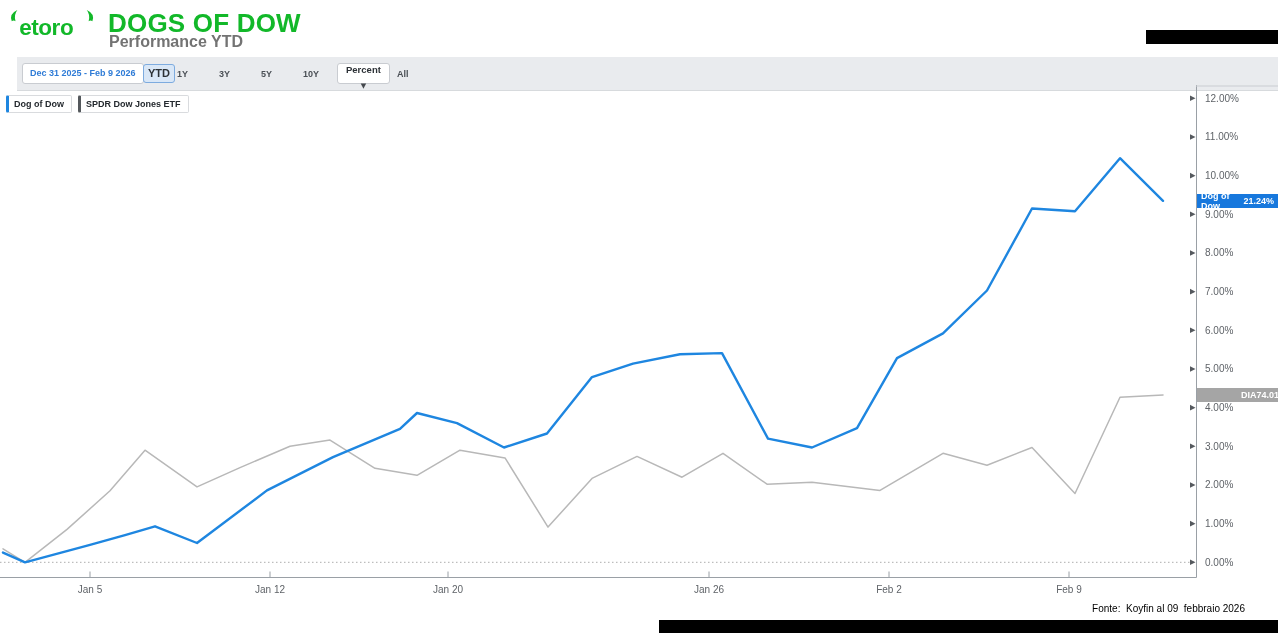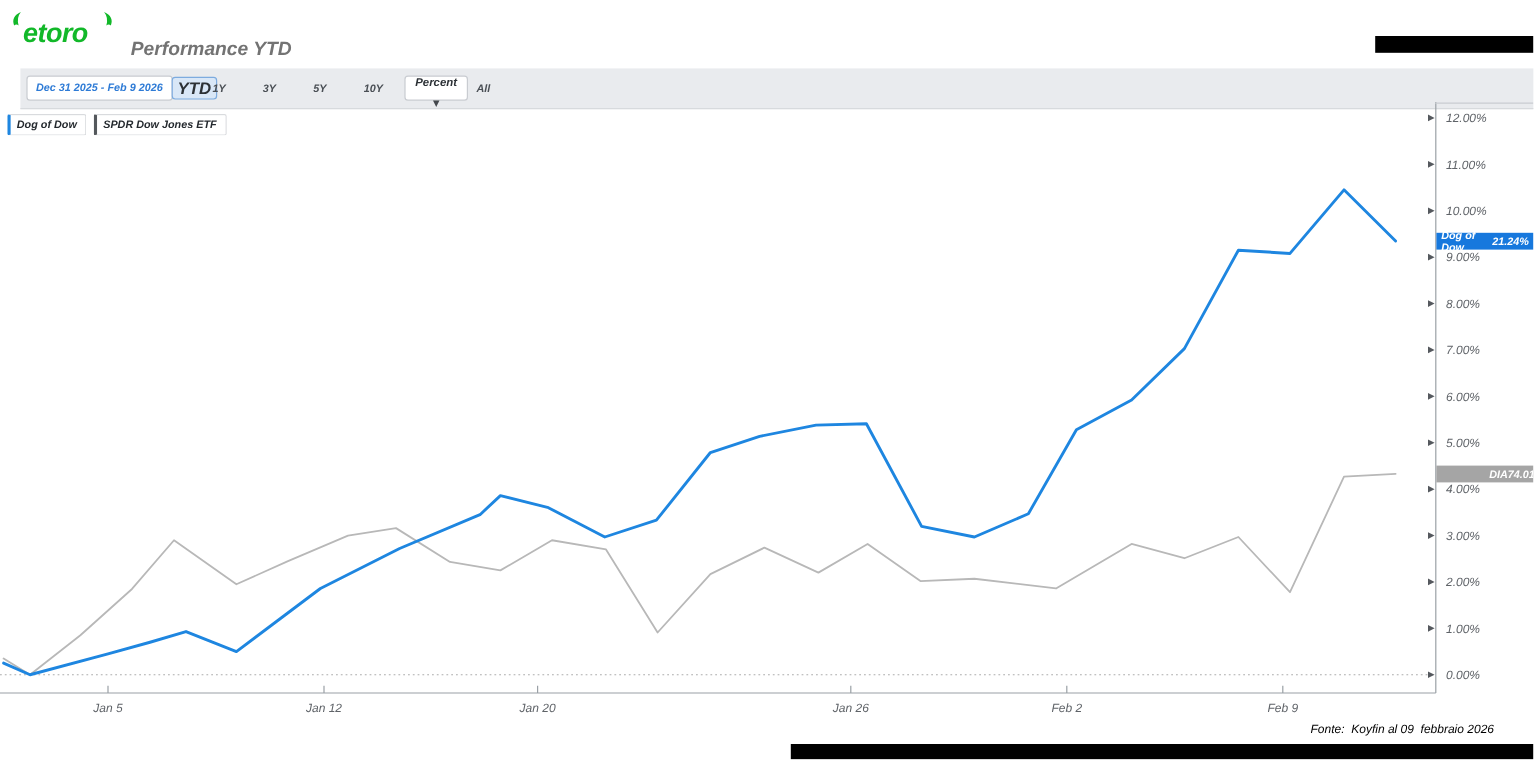--- a/index.html
+++ b/index.html
@@ -1,32 +1,32 @@
 <!DOCTYPE html>
 <html><head>
 <meta charset="utf-8">
 <style>
   html,body{margin:0;padding:0;background:#fff;}
   .page{position:relative;width:1278px;height:633px;background:#fff;overflow:hidden;
-        font-family:"Liberation Sans",sans-serif;font-style:italic;}
+        font-family:"Liberation Sans",sans-serif;}
   
   .logo{position:absolute;left:8px;top:8px;}
   .hdr-title{position:absolute;left:108px;top:8px;font-size:26px;font-weight:800;
              letter-spacing:.2px;color:#12B829;}
   .hdr-sub{position:absolute;left:109px;top:33px;font-size:16px;font-weight:700;color:#737373;}
   .bar-top-right{position:absolute;left:1146px;top:30px;width:132px;height:14px;background:#000;}
   .bar-bottom{position:absolute;left:659px;top:620px;width:619px;height:13px;background:#000;}
   
   .toolbar{position:absolute;left:0;top:57px;width:1278px;height:34px;background:#e9ebee;
            border-bottom:1px solid #d7dadd;box-sizing:border-box;margin-left:17px;}
   .datebox{position:absolute;left:5px;top:6px;height:21px;line-height:19px;padding:0 7px;
            background:#fff;border:1px solid #c9ccd1;border-radius:3px;color:#2e7bd6;
            font-size:9px;font-weight:700;box-sizing:border-box;}
   .chip-ytd{position:absolute;left:126px;top:7px;height:19px;line-height:17px;padding:0 4px;
-            background:#d9e7f7;border:1px solid #7dabdf;border-radius:3px;font-size:14px;
+            background:#d9e7f7;border:1px solid #7dabdf;border-radius:3px;font-size:11px;
             font-weight:700;color:#2c3136;box-sizing:border-box;}
   .periods{position:absolute;left:160px;top:7px;height:19px;display:flex;gap:31px;
            align-items:center;font-size:9px;font-weight:700;color:#4a4f55;}
   .periods span{cursor:pointer;}
   .percentbox{position:absolute;left:320px;top:6px;height:21px;padding:0 8px;background:#fff;
               border:1px solid #c9ccd1;border-radius:3px;font-size:9.5px;font-weight:700;
               color:#2c3136;display:flex;align-items:center;gap:7px;box-sizing:border-box;flex-direction:column;}
   .caret{font-size:7px;color:#44484d;font-family:"DejaVu Sans",sans-serif;}
   .scroll-nub{position:absolute;right:0;top:1px;width:12px;height:5px;background:#c3c7cd;}
   
@@ -46,20 +46,21 @@
 </head>
 <body>
 
 <div class="page">
 
   <svg class="logo" width="90" height="36" viewBox="0 0 96 36">
     <path d="M4 13 Q1 5 10 1 Q6 6 8 13 Q6 11 4 13 Z" fill="#12B829"></path>
     <text x="12" y="28" font-family="Liberation Sans, sans-serif" font-weight="bold" font-size="24" letter-spacing="-0.5" fill="#12B829">etoro</text>
     <path d="M90 13 Q93 5 84 1 Q88 6 86 13 Q88 11 90 13 Z" fill="#12B829"></path>
   </svg>
+  <div class="hdr-title">DOGS OF DOW</div>
   <div class="hdr-sub">Performance YTD</div>
   <div class="bar-top-right"></div>
 
   <div class="toolbar">
     <div class="datebox">Dec 31 2025 - Feb 9 2026</div>
     <div class="chip-ytd">YTD</div>
     <div class="periods">
       <span>1Y</span>
       <span>3Y</span>
       <span>5Y</span>

